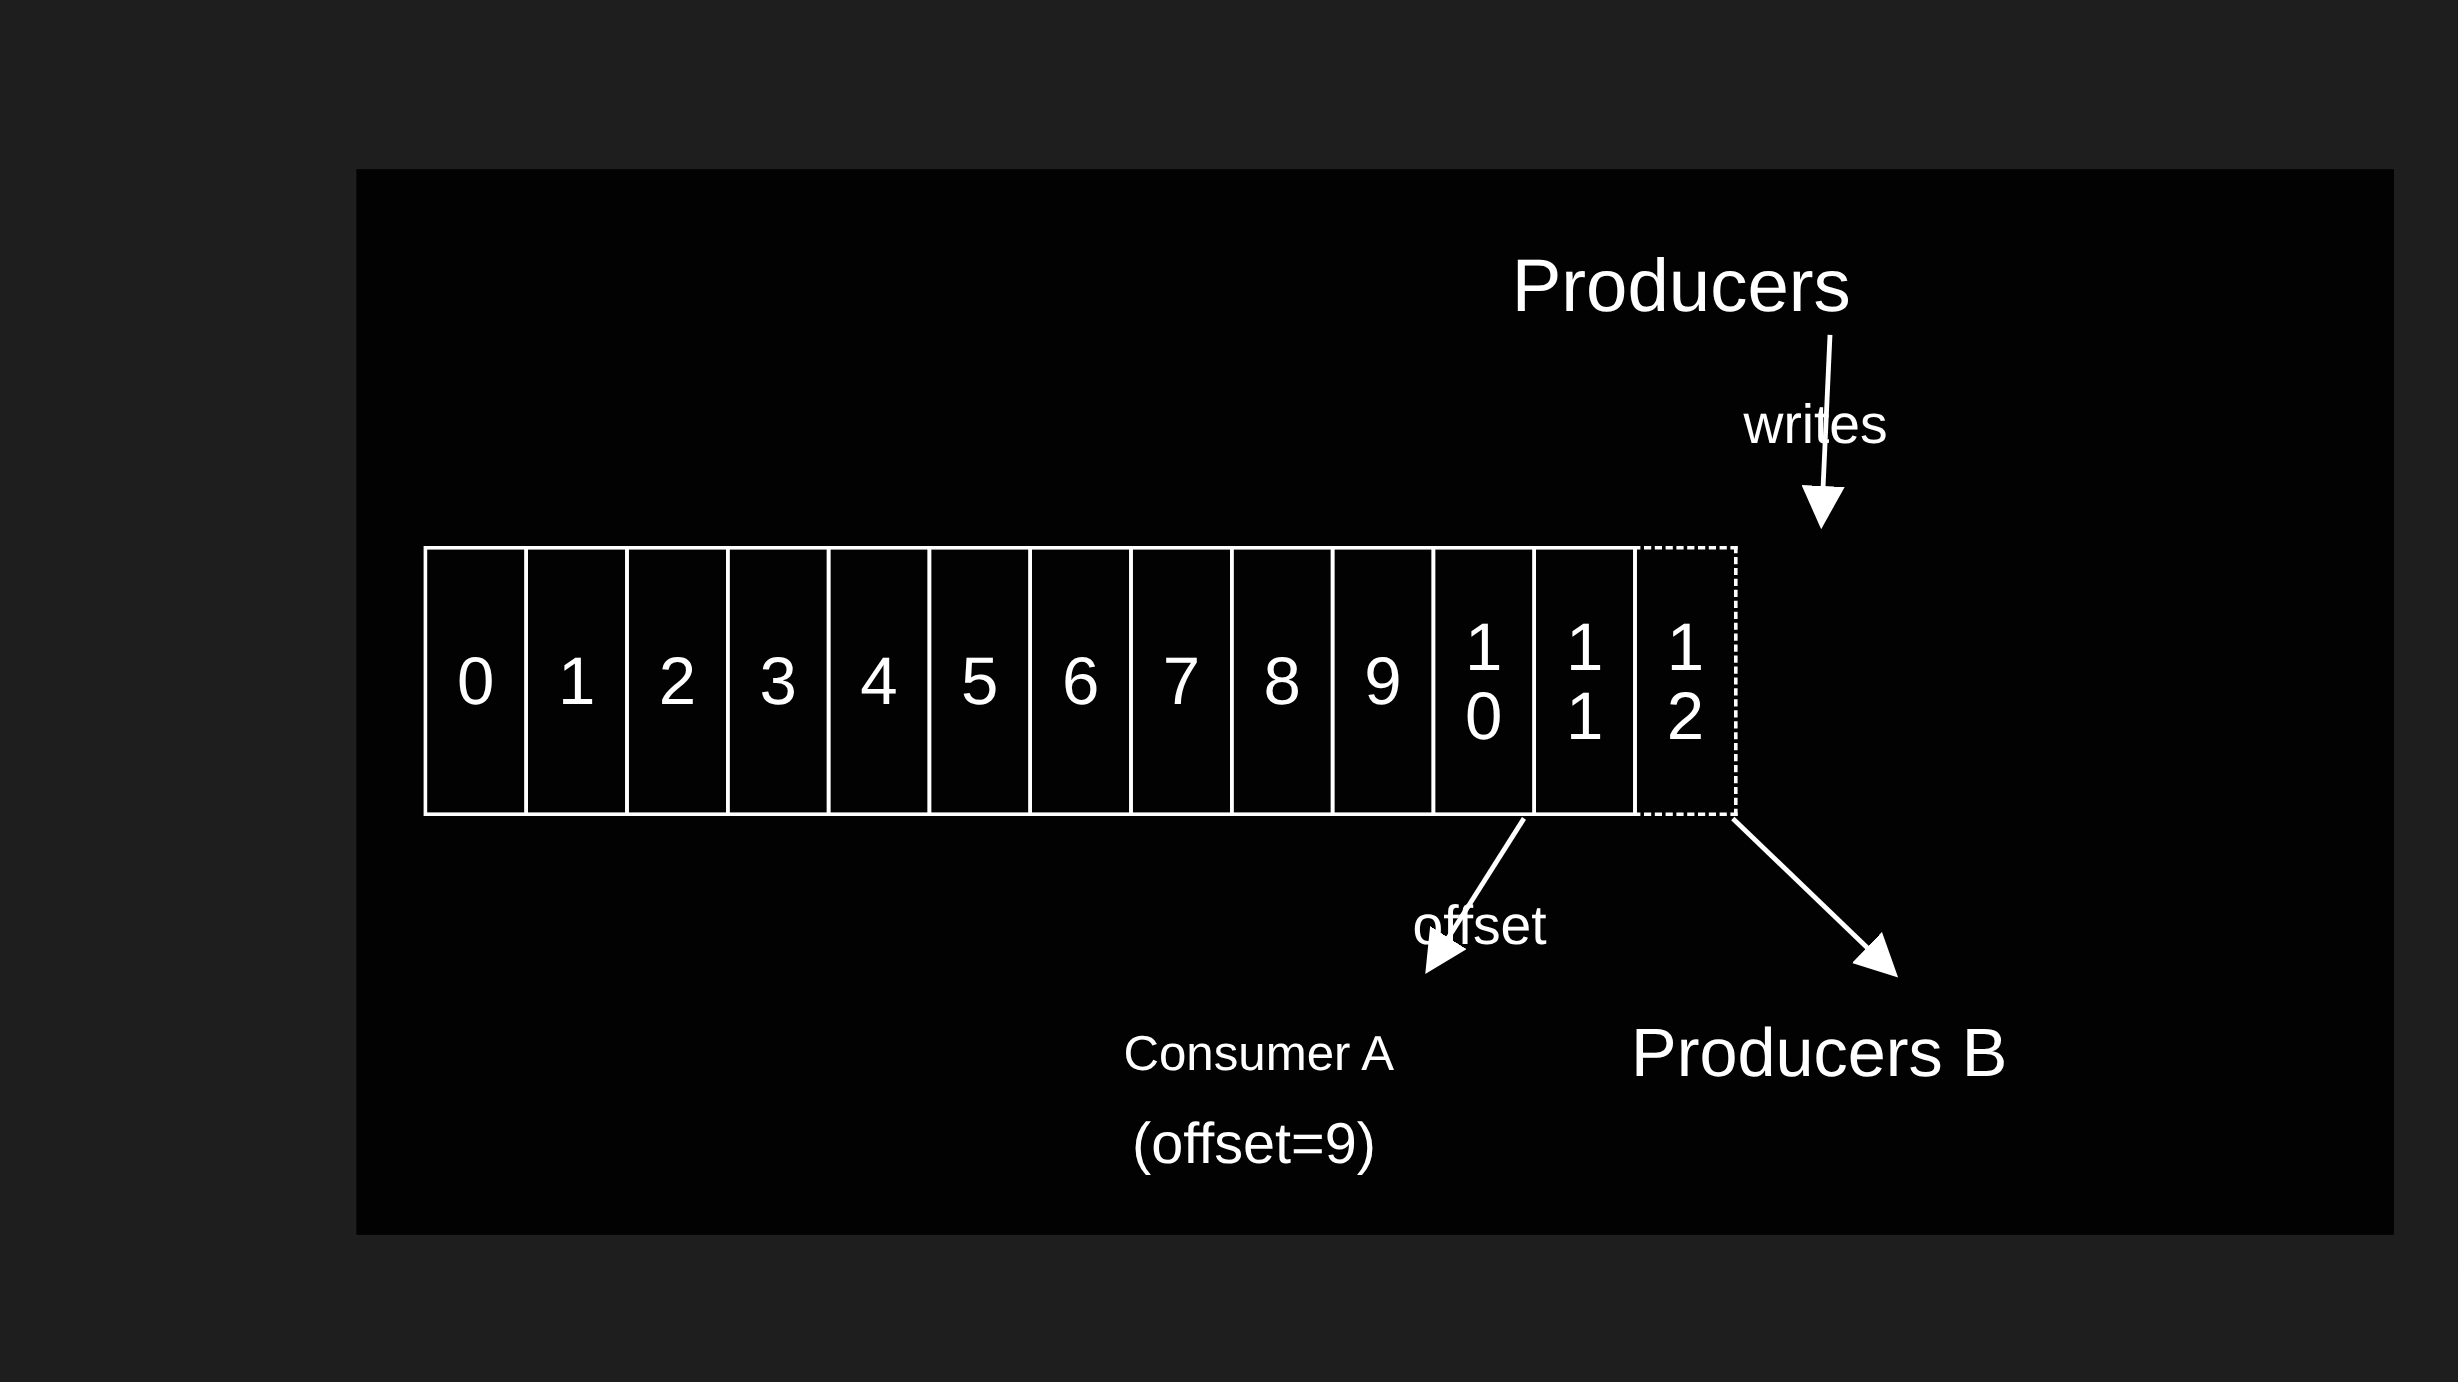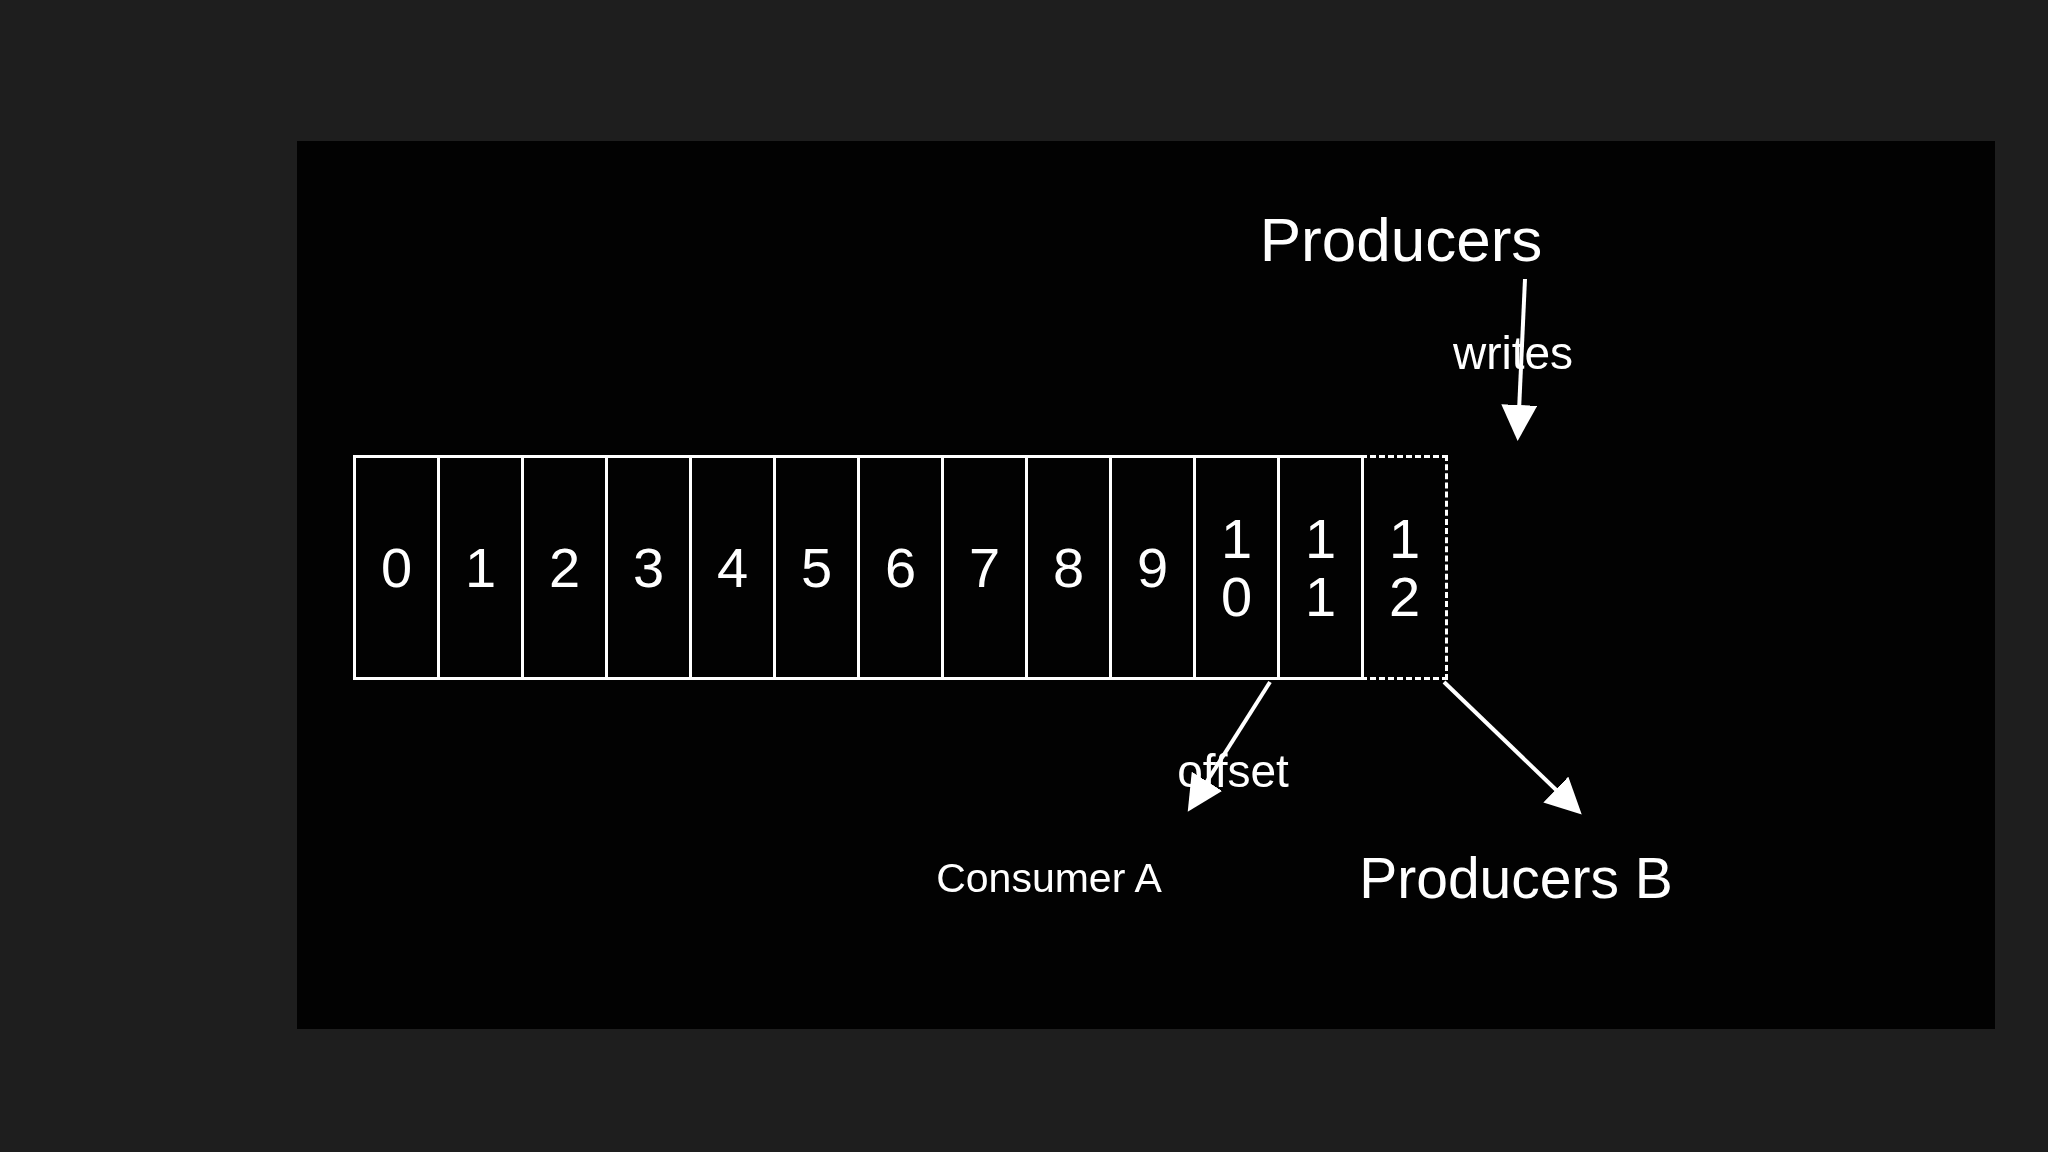--- a/index.html
+++ b/index.html
@@ -100,17 +100,18 @@
         </div>
         <div class="cell dashed">
           <span>1
 2</span>
         </div>
       </div>
 
     <div class="label reads">offset</div>
 
     <div class="label consumer-a-name">Consumer A</div>
+    <div class="label consumer-a-offset">(offset=9)</div>
 
     <div class="label consumer-b-name">Producers B</div>
 
   </div>
 </div>
 
 </body></html>

